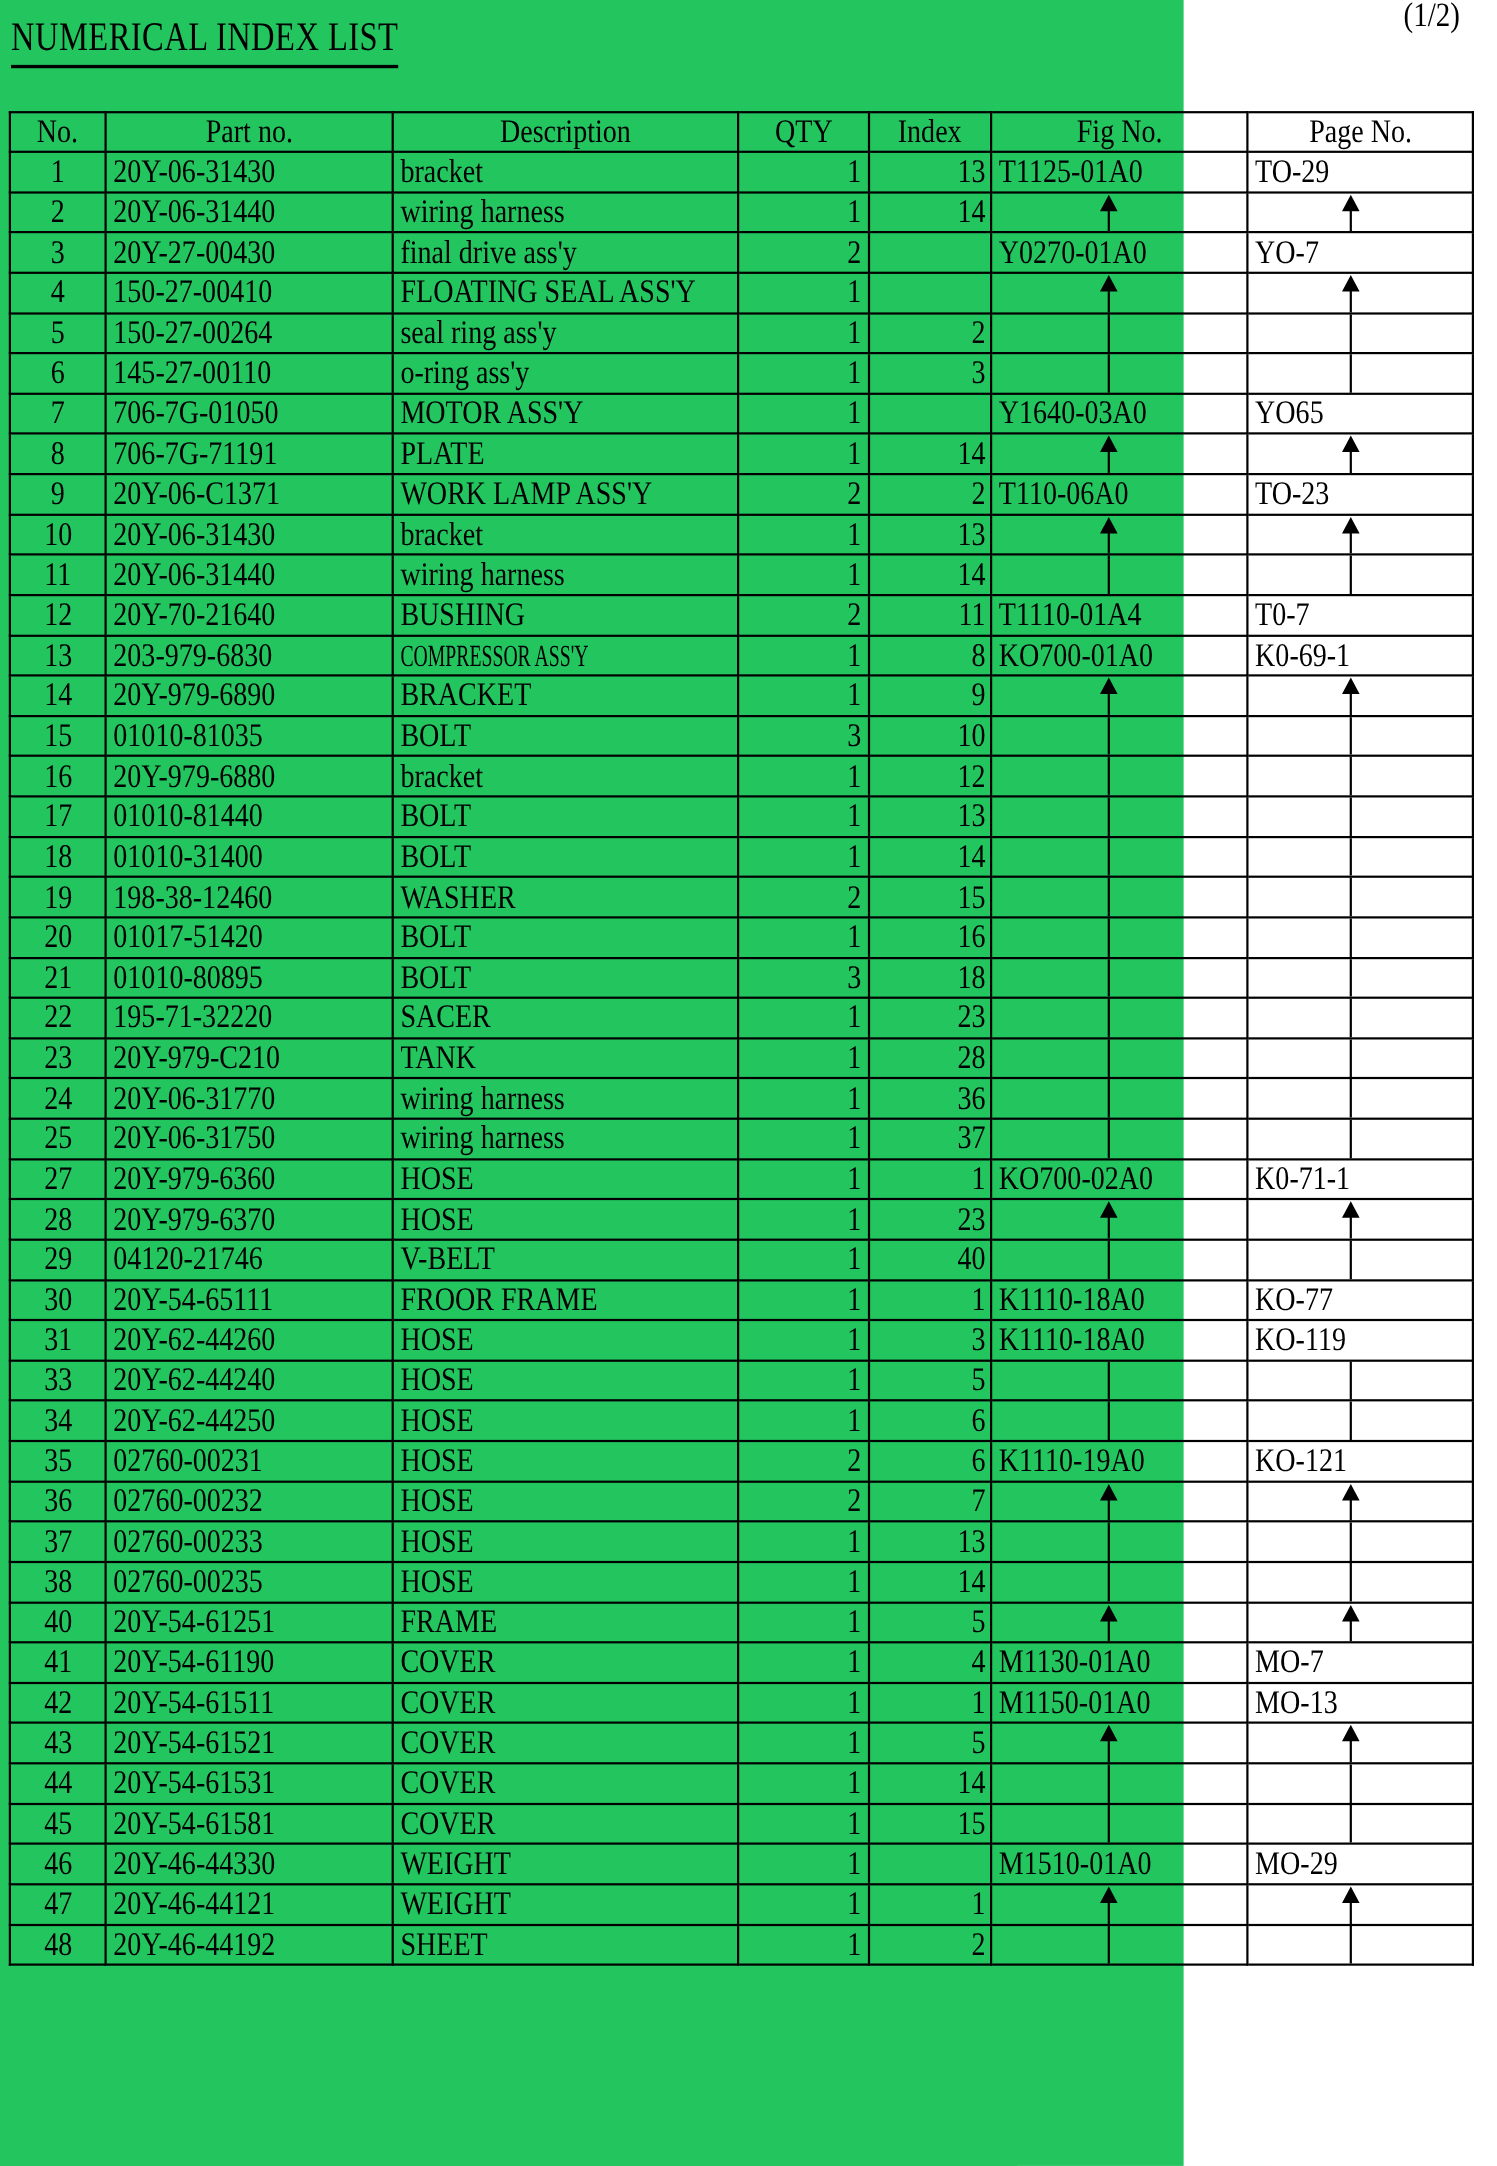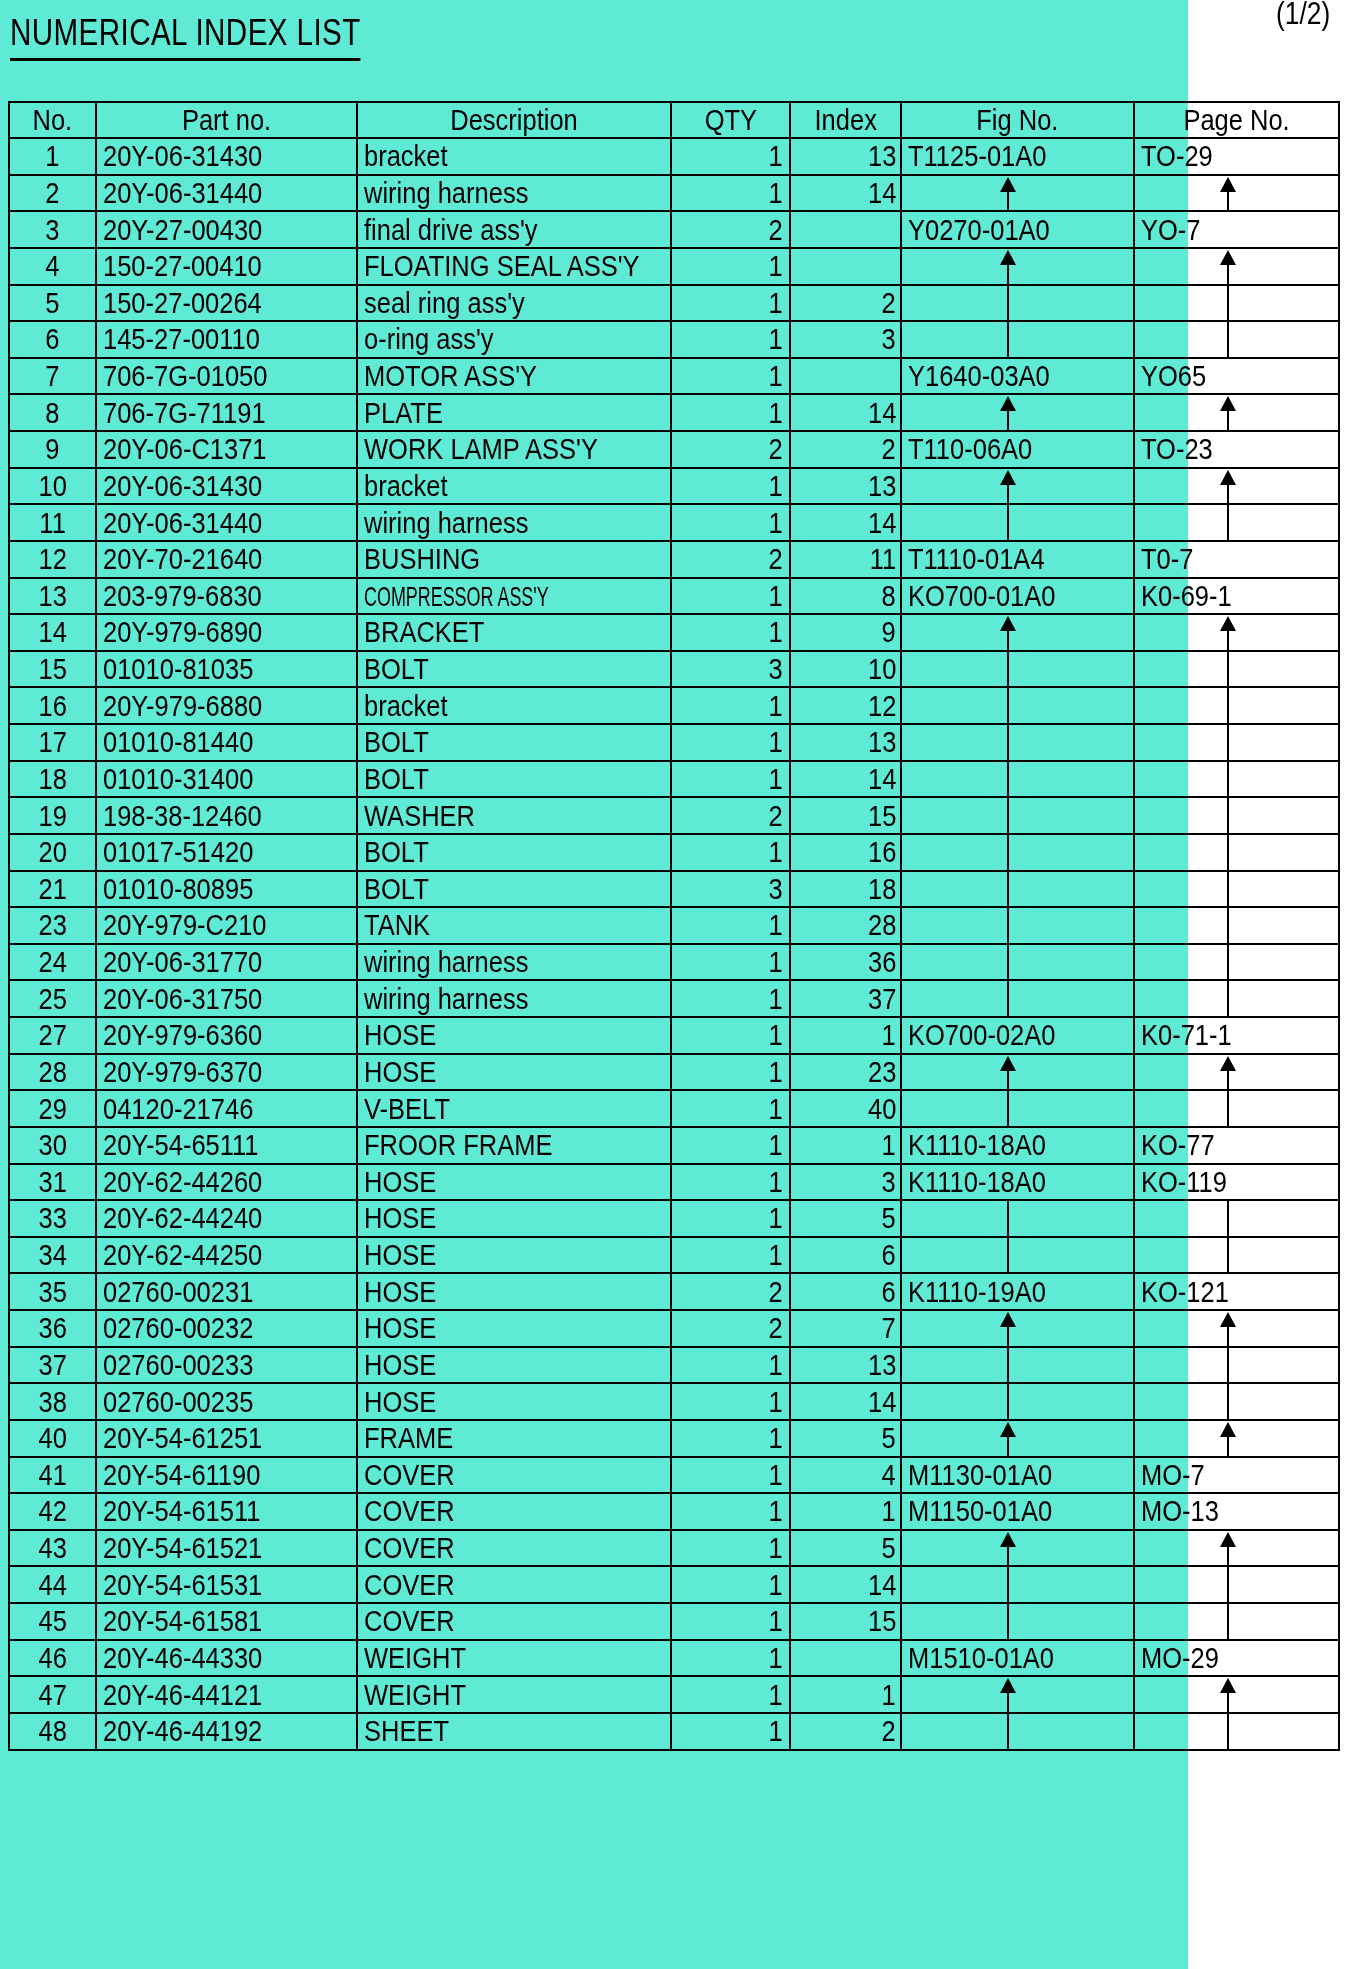--- a/index.html
+++ b/index.html
@@ -1,18 +1,18 @@
 <!DOCTYPE html>
 <html><head>
 <meta charset="utf-8">
 <style>
   html,body{margin:0;padding:0;background:#fff;}
   body{width:1361px;height:1969px;overflow:hidden;}
-  .page{position:relative;width:1188px;height:1969px;background:#5eead4;
-        font-family:Liberation Sans, sans-serif;color:#000;}
+  .page{position:relative;width:1076px;height:1969px;background:#22c55e;
+        font-family:Liberation Serif, serif;color:#000;}
   .tx{display:inline-block;white-space:pre;transform:scaleX(0.85);transform-origin:left center;}
   .tx-c{transform-origin:center center;}
   .tx-r{transform-origin:right center;}
   .title{position:absolute;left:10px;top:12px;font-size:37px;letter-spacing:0.5px;}
   .title .tx{border-bottom:3px solid #000;padding-bottom:4px;transform:scaleX(0.80);}
   .pageno{position:absolute;left:1276px;top:-4px;font-size:31px;}
   table{position:absolute;left:8px;top:101px;width:1330px;
         border-collapse:collapse;table-layout:fixed;}
   th,td{border:2px solid #000;padding:0;margin:0;overflow:hidden;
         font-size:30px;font-weight:normal;vertical-align:middle;position:relative;}
@@ -313,20 +313,33 @@
           <td class="c-right"><span class="tx tx-r">3</span></td>
           <td class="c-right-tight"><span class="tx tx-r">18</span></td>
           <td class="c-left">
             <div class="aline"></div>
           </td>
           <td class="c-left">
             <div class="aline"></div>
           </td>
         </tr>
         <tr>
+          <td class="c-center"><span class="tx tx-c">22</span></td>
+          <td class="c-left"><span class="tx">195-71-32220</span></td>
+          <td class="c-left"><span class="tx">SACER</span></td>
+          <td class="c-right"><span class="tx tx-r">1</span></td>
+          <td class="c-right-tight"><span class="tx tx-r">23</span></td>
+          <td class="c-left">
+            <div class="aline"></div>
+          </td>
+          <td class="c-left">
+            <div class="aline"></div>
+          </td>
+        </tr>
+        <tr>
           <td class="c-center"><span class="tx tx-c">23</span></td>
           <td class="c-left"><span class="tx">20Y-979-C210</span></td>
           <td class="c-left"><span class="tx">TANK</span></td>
           <td class="c-right"><span class="tx tx-r">1</span></td>
           <td class="c-right-tight"><span class="tx tx-r">28</span></td>
           <td class="c-left">
             <div class="aline"></div>
           </td>
           <td class="c-left">
             <div class="aline"></div>

